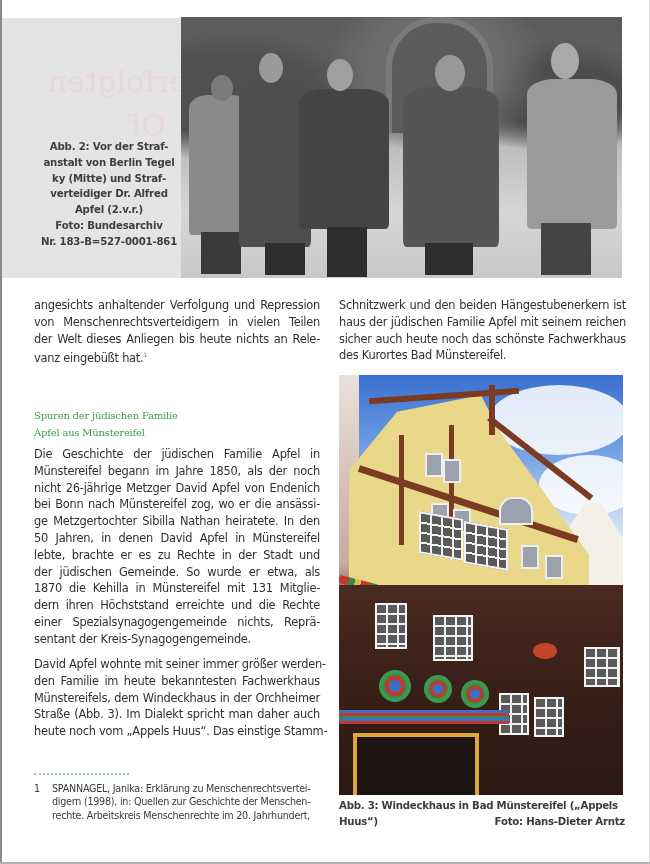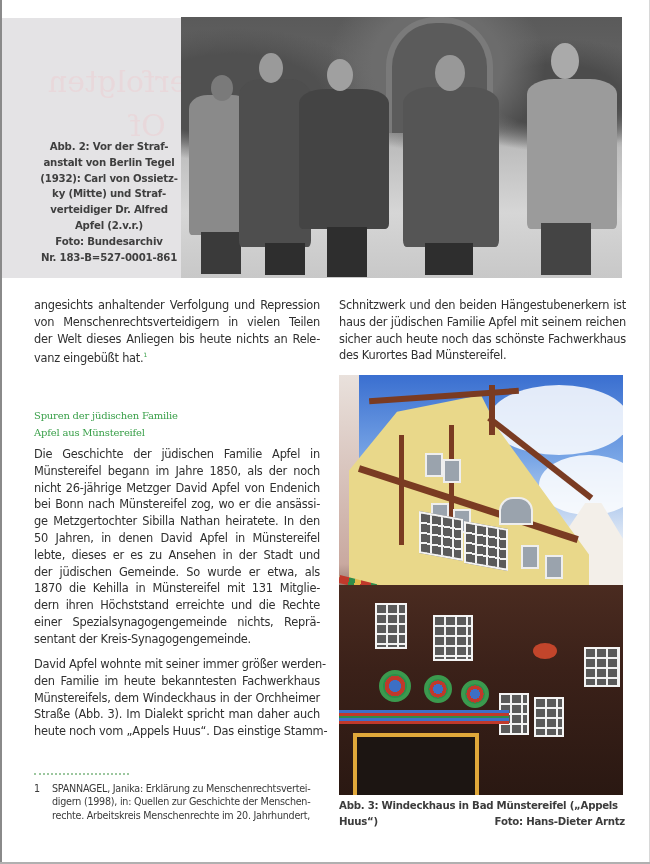--- a/index.html
+++ b/index.html
@@ -246,21 +246,20 @@
 <div class="page-edge-right"></div>
 <div class="page-edge-bottom"></div>
 
 <div class="caption-box"></div>
 <div class="bleed bleed-1">verfolgten</div>
 <div class="bleed bleed-2">Of</div>
 
 <div class="caption-text">
   <div>Abb. 2: Vor der Straf-</div>
   <div>anstalt von Berlin Tegel</div>
-  <div>(1932): Carl von Ossietz-</div>
   <div>ky (Mitte) und Straf-</div>
   <div>verteidiger Dr. Alfred</div>
   <div>Apfel (2.v.r.)</div>
   <div>Foto: Bundesarchiv</div>
   <div>Nr. 183-B=527-0001-861</div>
 </div>
 
 <div class="photo-top" title="Black-and-white photograph of five men in long coats standing in front of Berlin Tegel prison">
   <div class="arch"></div>
 
@@ -304,21 +303,21 @@
   <div>Apfel aus Münstereifel</div>
 </div>
 
 <div class="body-text col-left p2">
   <span class="line">Die Geschichte der jüdischen Familie Apfel in</span>
   <span class="line">Münstereifel begann im Jahre 1850, als der noch</span>
   <span class="line">nicht 26-jährige Metzger David Apfel von Endenich</span>
   <span class="line">bei Bonn nach Münstereifel zog, wo er die ansässi-</span>
   <span class="line">ge Metzgertochter Sibilla Nathan heiratete. In den</span>
   <span class="line">50 Jahren, in denen David Apfel in Münstereifel</span>
-  <span class="line">lebte, dieses er es zu Ansehen in der Stadt und</span>
+  <span class="line">lebte, brachte er es zu Rechte in der Stadt und</span>
   <span class="line">der jüdischen Gemeinde. So wurde er etwa, als</span>
   <span class="line">1870 die Kehilla in Münstereifel mit 131 Mitglie-</span>
   <span class="line">dern ihren Höchststand erreichte und die Rechte</span>
   <span class="line">einer Spezialsynagogengemeinde nichts, Reprä-</span>
   <span class="line last">sentant der Kreis-Synagogengemeinde.</span>
 </div>
 
 <div class="body-text col-left p3">
   <span class="line">David Apfel wohnte mit seiner immer größer werden-</span>
   <span class="line">den Familie im heute bekanntesten Fachwerkhaus</span>

